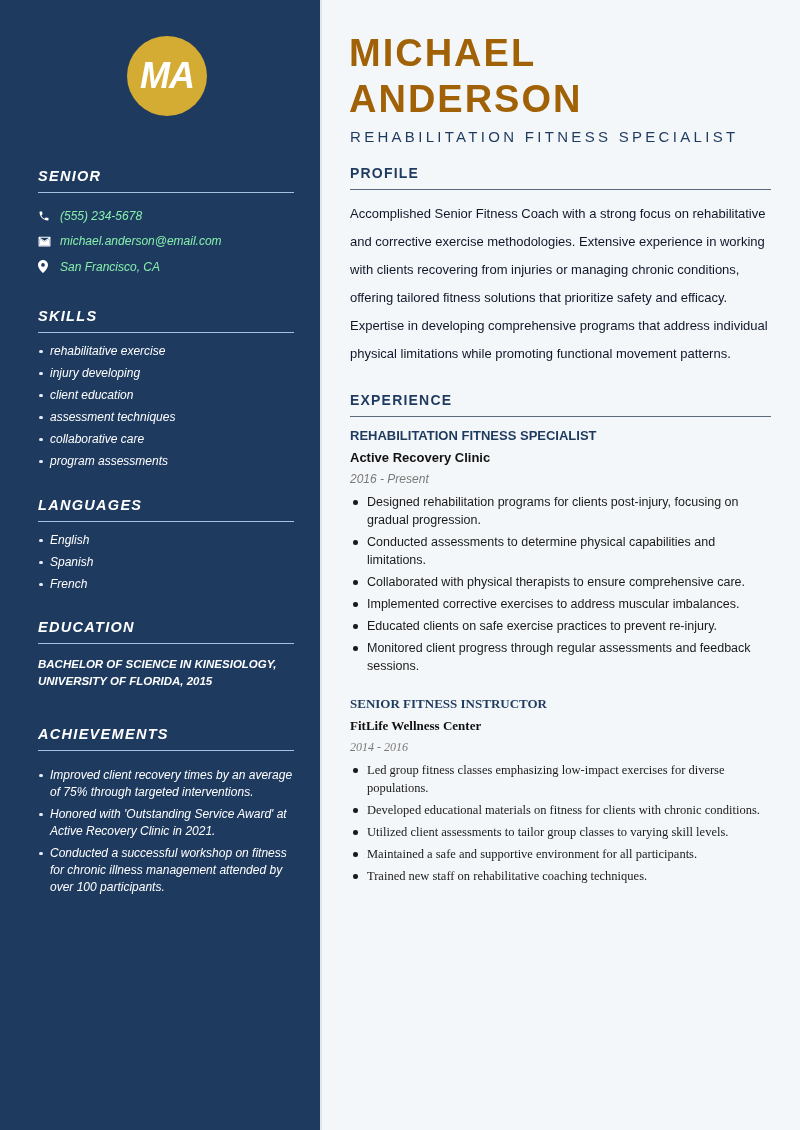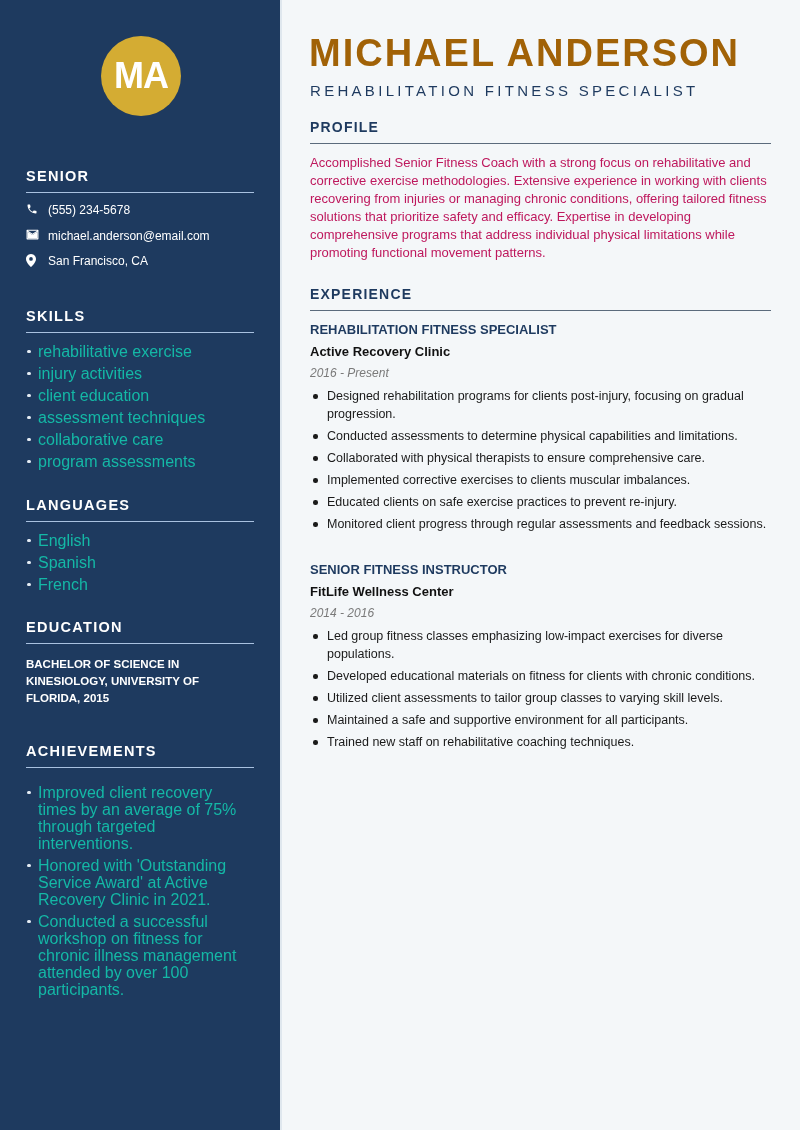--- a/index.html
+++ b/index.html
@@ -5,26 +5,27 @@
     * { box-sizing: border-box; margin: 0; padding: 0; }
     html, body { width: 800px; height: 1130px; }
     body {
       font-family: "Liberation Sans", "DejaVu Sans", sans-serif;
       background: #f4f7f9;
       position: relative;
       overflow: hidden;
     }
     .page { display: flex; width: 800px; height: 1130px; }
     .sidebar {
-      width: 280px;
+      width: 320px;
       height: 1130px;
       background: #1e3a5f;
       color: #ffffff;
-      padding: 0 26px 0 26px;
-      position: relative;
+      padding: 0 26px 0 38px;
+      position: relative;
+      font-style: italic;
     }
     .divider-v {
       width: 2px;
       height: 1130px;
       background: #dfe7ee;
     }
     .main {
       flex: 1;
       padding: 30px 29px 0 28px;
       color: #1a1a1a;
@@ -47,35 +48,35 @@
     .side-title {
       font-size: 14.5px;
       font-weight: bold;
       letter-spacing: 1.3px;
       color: #ffffff;
       padding-bottom: 8px;
       border-bottom: 1.5px solid #a9c1e0;
       margin-bottom: 10px;
     }
     .contact-row {
-      display: flex; align-items: flex-start;
+      display: flex; align-items: center;
       font-size: 12px;
-      color: #ffffff;
+      color: #86efac;
       height: 25.5px;
     }
     .contact-row .ico {
       width: 22px;
       display: inline-flex; align-items: center;
     }
     .side-list { list-style: none; }
     .side-list li {
       position: relative;
       padding-left: 12px;
-      font-size: 16px;
-      color: #14b8a6;
+      font-size: 12px;
+      color: #ffffff;
       line-height: 17px;
       margin-bottom: 5px;
     }
     .side-list li::before {
       content: "";
       position: absolute;
       left: 1px; top: 7px;
       width: 3.5px; height: 3.5px;
       border-radius: 50%;
       background: #e6edf5;
@@ -107,26 +108,26 @@
       font-weight: bold;
       color: #1e3a5f;
       letter-spacing: 1.2px;
       padding-bottom: 8px;
       border-bottom: 1.5px solid #5b6b7c;
       margin-bottom: 10px;
     }
     .profile-sec { margin-top: 20px; }
     .profile-text {
       font-size: 13px;
-      line-height: 18px;
-      color: #be185d;
+      line-height: 28px;
+      color: #0f172a;
     }
     .exp-sec { margin-top: 24px; }
     .job { margin-top: 2px; }
-    .job + .job { margin-top: 28px; }
+    .job + .job { margin-top: 20px; font-family: Liberation Serif, serif; }
     .job-title {
       font-size: 13px;
       font-weight: bold;
       color: #1e3a5f;
       line-height: 18px;
     }
     .job-company {
       font-size: 13px;
       font-weight: bold;
       color: #111;
@@ -194,21 +195,21 @@
             </svg>
         </span>
         <span>San Francisco, CA</span>
       </div>
     </section>
 
     <section class="side-section" style="margin-top:28px">
       <h3 class="side-title">SKILLS</h3>
       <ul class="side-list">
         <li>rehabilitative exercise</li>
-        <li>injury activities</li>
+        <li>injury developing</li>
         <li>client education</li>
         <li>assessment techniques</li>
         <li>collaborative care</li>
         <li>program assessments</li>
       </ul>
     </section>
 
     <section class="side-section" style="margin-top:27px">
       <h3 class="side-title">LANGUAGES</h3>
       <ul class="side-list">
@@ -248,21 +249,21 @@
       <h2 class="main-section-title">EXPERIENCE</h2>
 
       <div class="job">
         <div class="job-title">REHABILITATION FITNESS SPECIALIST</div>
         <div class="job-company">Active Recovery Clinic</div>
         <div class="job-dates">2016 - Present</div>
         <ul class="job-list">
           <li>Designed rehabilitation programs for clients post-injury, focusing on gradual progression.</li>
           <li>Conducted assessments to determine physical capabilities and limitations.</li>
           <li>Collaborated with physical therapists to ensure comprehensive care.</li>
-          <li>Implemented corrective exercises to clients muscular imbalances.</li>
+          <li>Implemented corrective exercises to address muscular imbalances.</li>
           <li>Educated clients on safe exercise practices to prevent re-injury.</li>
           <li>Monitored client progress through regular assessments and feedback sessions.</li>
         </ul>
       </div>
 
       <div class="job">
         <div class="job-title">SENIOR FITNESS INSTRUCTOR</div>
         <div class="job-company">FitLife Wellness Center</div>
         <div class="job-dates">2014 - 2016</div>
         <ul class="job-list">

